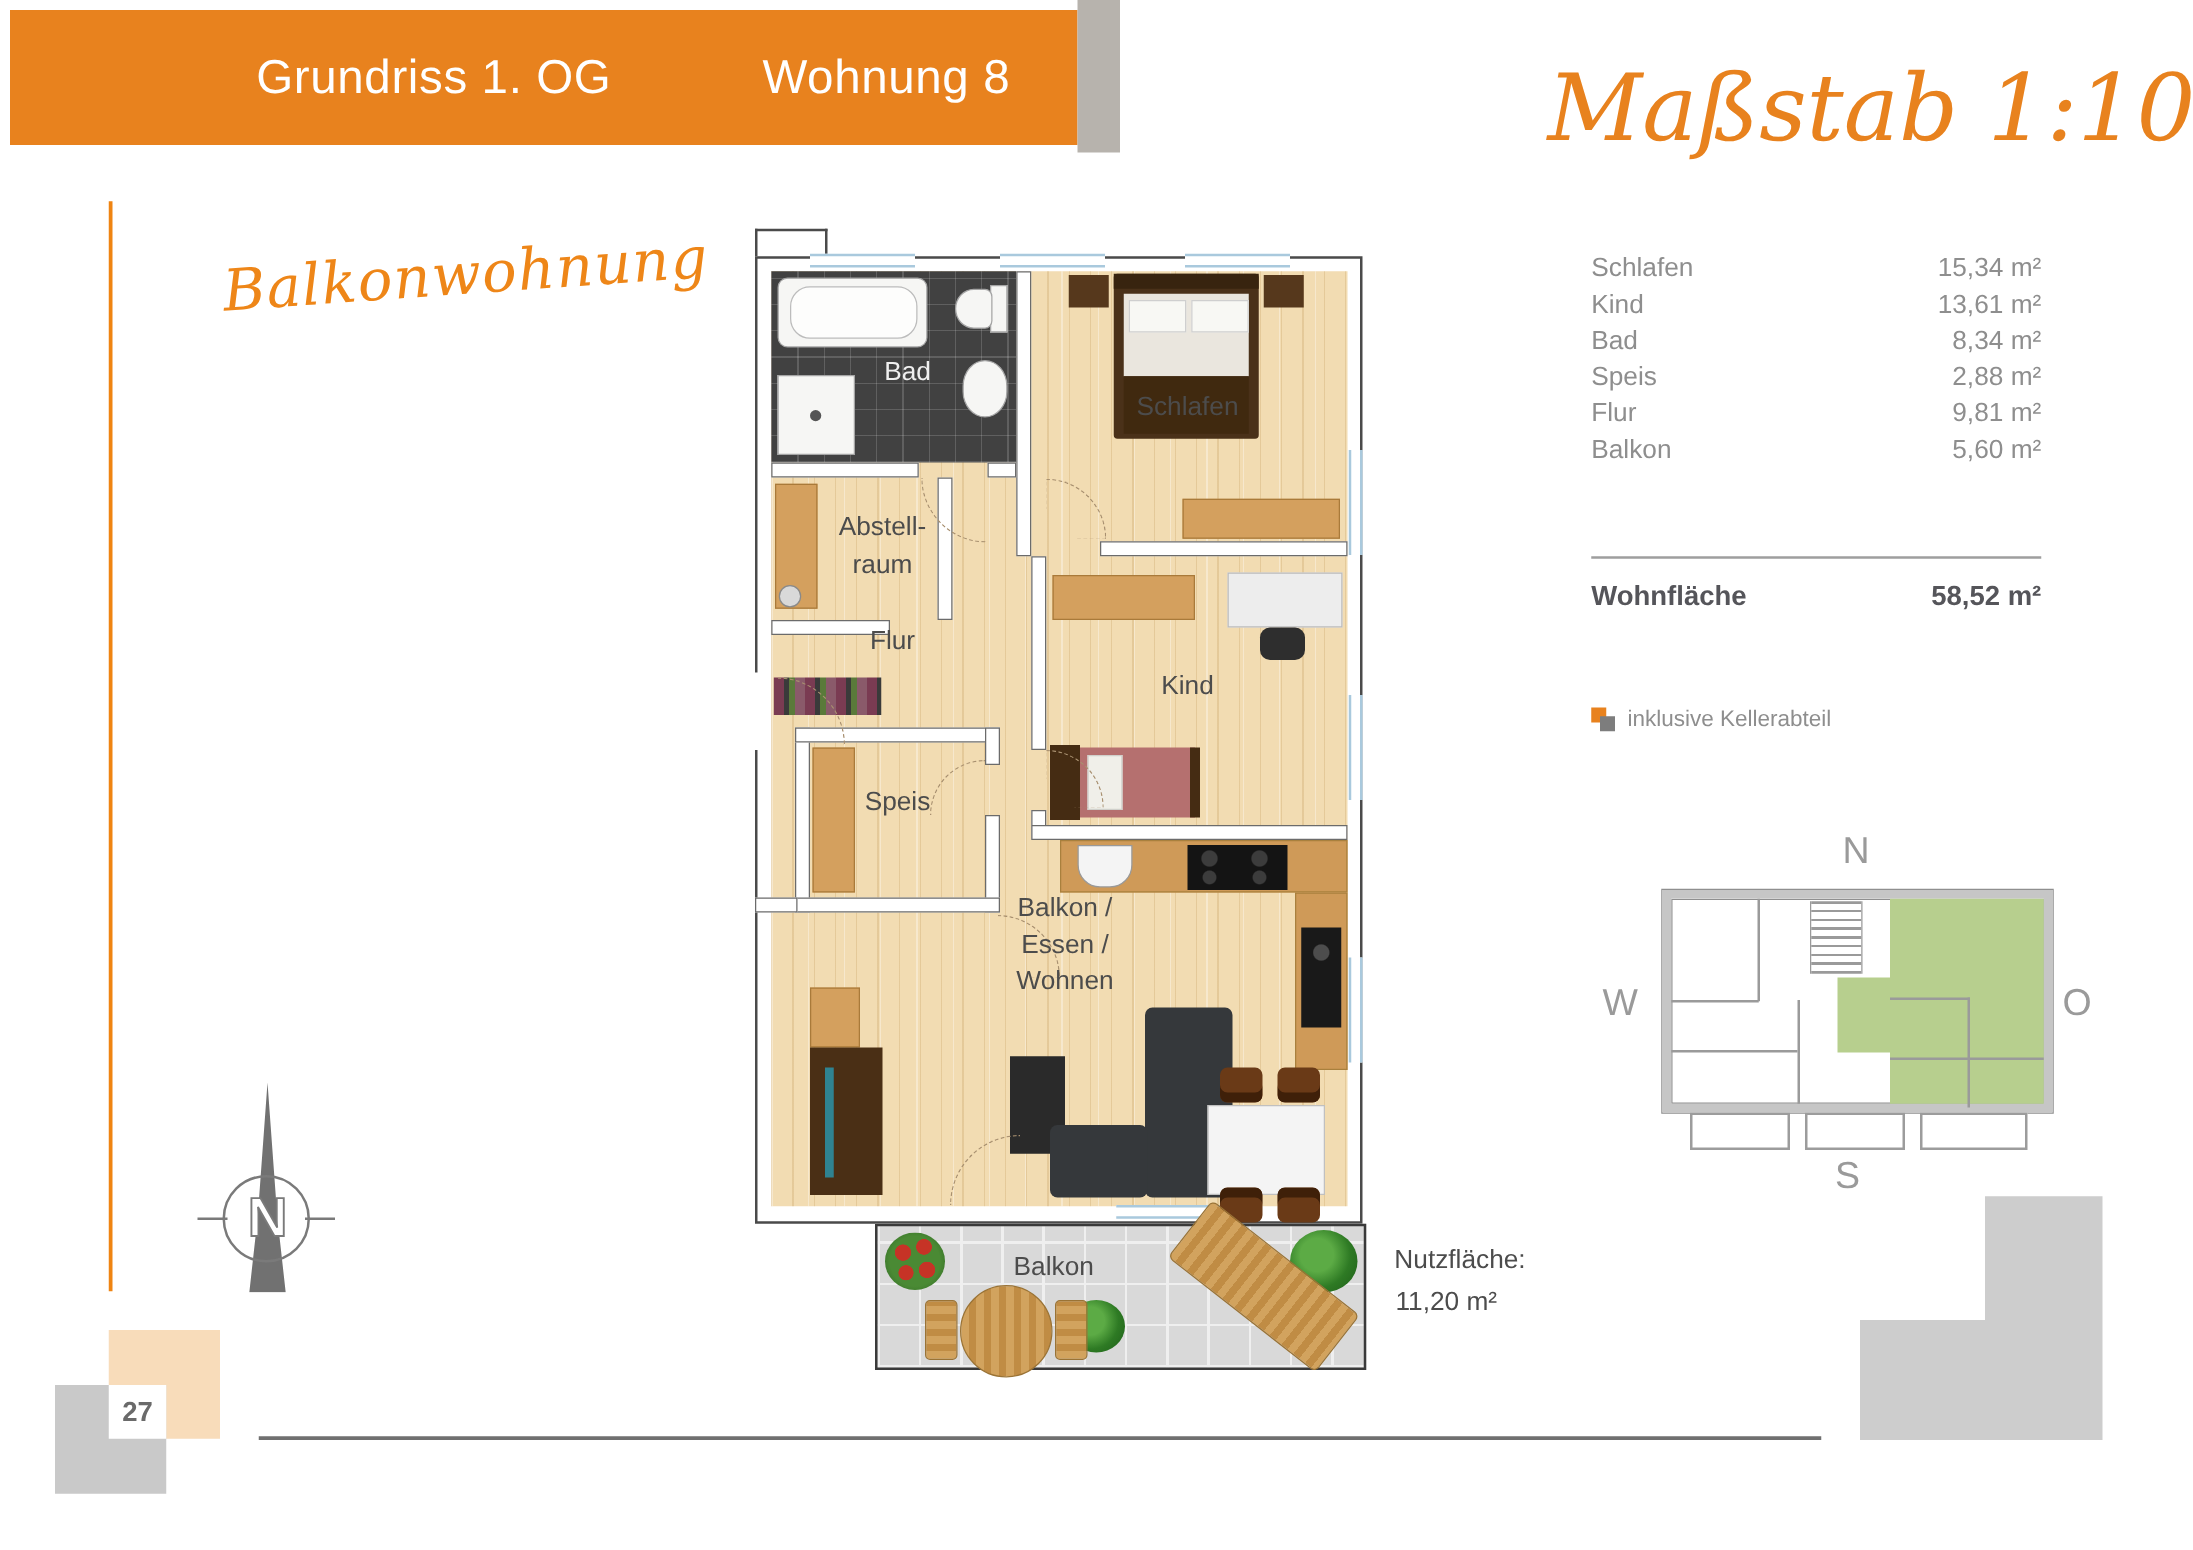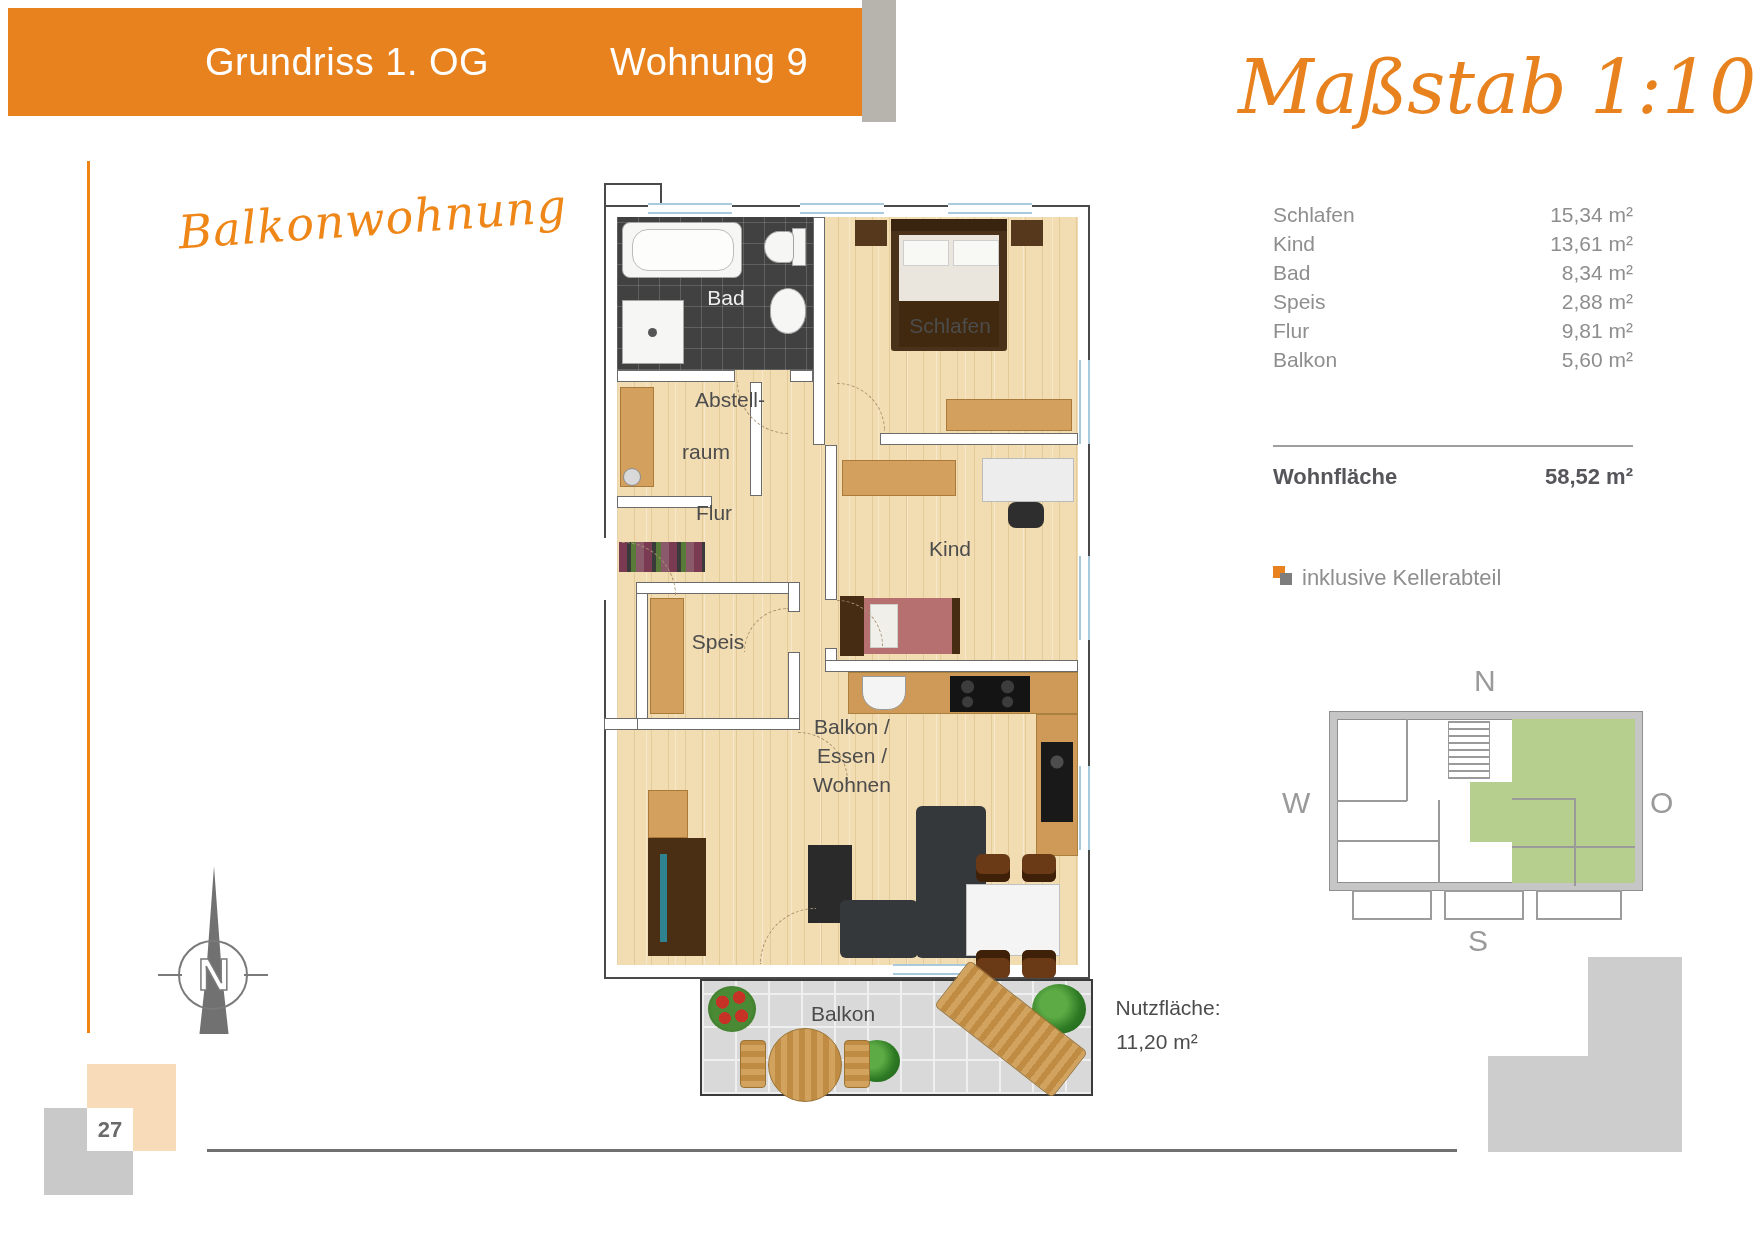--- a/index.html
+++ b/index.html
@@ -13,21 +13,21 @@
   .scale { color:#e8821e; font-family:"DejaVu Serif", serif; font-style:italic;
            font-size:74px; white-space:nowrap; }
   .script { color:#ee8618; font-family:"DejaVu Serif", serif; font-style:italic;
             font-size:46px; letter-spacing:1px; transform:rotate(-4deg); white-space:nowrap; }
   
   .trow { display:flex; justify-content:space-between; align-items:center;
           height:29px; font-size:21px; color:#8e8e8e; white-space:nowrap; }
   .tdiv { background:#9e9e9e; }
   .ttotal { display:flex; justify-content:space-between; align-items:center;
             height:30px; font-size:22px; color:#55555a; font-weight:bold; white-space:nowrap; }
-  .note { font-size:22px; color:#8e8e8e; white-space:nowrap; }
+  .note { font-size:18px; color:#8e8e8e; white-space:nowrap; }
   
   .outline { background:#ffffff; border:2px solid #4a4a4a; }
   .wood { background-color:#f2dcb2;
           background-image:
             repeating-linear-gradient(90deg, rgba(180,135,65,0.22) 0 1px, transparent 1px 17px),
             repeating-linear-gradient(90deg, rgba(255,255,255,0.35) 0 1px, transparent 1px 29px); }
   .tiles { background-color:#414141;
            background-image:
              repeating-linear-gradient(0deg, rgba(255,255,255,0.16) 0 1px, transparent 1px 21px),
              repeating-linear-gradient(90deg, rgba(255,255,255,0.16) 0 1px, transparent 1px 21px); }
@@ -74,21 +74,21 @@
   .badge-white { background:#ffffff; text-align:center; line-height:43px;
                  font-size:22px; font-weight:bold; color:#6a6a6a; }
   .fline { background:#707070; }
 </style>
 </head>
 <body>
 
 <div class="abs hbar" style="left:8px; top:8px; width:854px; height:108px;"></div>
 <div class="abs hstrip" style="left:862px; top:0; width:34px; height:122px;"></div>
 <div class="abs htxt" style="left:205px; top:41px;">Grundriss 1. OG</div>
-<div class="abs htxt" style="left:610px; top:41px;">Wohnung 9</div>
+<div class="abs htxt" style="left:610px; top:41px;">Wohnung 8</div>
 <div class="abs scale" style="left:1238px; top:44px;">Maßstab 1:100</div>
 
 <div class="abs" style="left:87px; top:161px; width:3px; height:872px; background:#ef8412;"></div>
 <div class="abs script" style="left:178px; top:192px;">Balkonwohnung</div>
 
 <div class="abs" style="left:1273px; top:200px; width:360px;">
   <div class="trow">
     <span>Schlafen</span>
     <span>15,34 m²</span>
   </div>
@@ -214,21 +214,21 @@
 <div class="abs arc" style="left:622px; top:542px; width:54px; height:54px; border-left:none; border-bottom:none; border-top-right-radius:100%;"></div>
 <div class="abs arc" style="left:737px; top:382px; width:52px; height:52px; border-right:none; border-top:none; border-bottom-left-radius:100%;"></div>
 <div class="abs arc" style="left:837px; top:383px; width:48px; height:48px; border-left:none; border-bottom:none; border-top-right-radius:100%;"></div>
 <div class="abs arc" style="left:837px; top:600px; width:46px; height:46px; border-left:none; border-bottom:none; border-top-right-radius:100%;"></div>
 <div class="abs arc" style="left:744px; top:608px; width:44px; height:44px; border-right:none; border-bottom:none; border-top-left-radius:100%;"></div>
 <div class="abs arc" style="left:798px; top:732px; width:50px; height:50px; border-left:none; border-bottom:none; border-top-right-radius:100%;"></div>
 <div class="abs arc" style="left:760px; top:908px; width:56px; height:56px; border-right:none; border-bottom:none; border-top-left-radius:100%;"></div>
 
 <div class="abs rlabel-w" style="left:726px; top:286px;">Bad</div>
 <div class="abs rlabel" style="left:950px; top:314px;">Schlafen</div>
-<div class="abs rlabel" style="left:706px; top:388px;margin-left:24px;">Abstell-</div>
+<div class="abs rlabel" style="left:706px; top:410px;">Abstell-</div>
 <div class="abs rlabel" style="left:706px; top:440px;">raum</div>
 <div class="abs rlabel" style="left:714px; top:501px;">Flur</div>
 <div class="abs rlabel" style="left:718px; top:630px;">Speis</div>
 <div class="abs rlabel" style="left:950px; top:537px;">Kind</div>
 <div class="abs rlabel" style="left:852px; top:715px;">Balkon /</div>
 <div class="abs rlabel" style="left:852px; top:744px;">Essen /</div>
 <div class="abs rlabel" style="left:852px; top:773px;">Wohnen</div>
 
 <div class="abs balc" style="left:700px; top:979px; width:393px; height:117px;"></div>
 <div class="abs plant plant-red" style="left:708px; top:986px; width:48px; height:46px;"></div>

